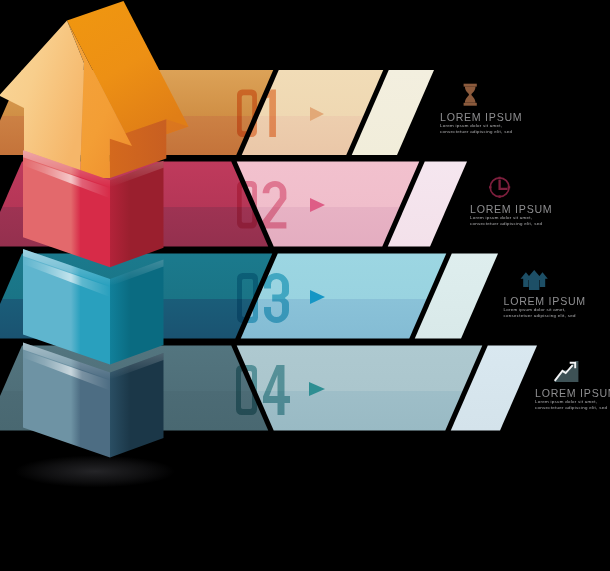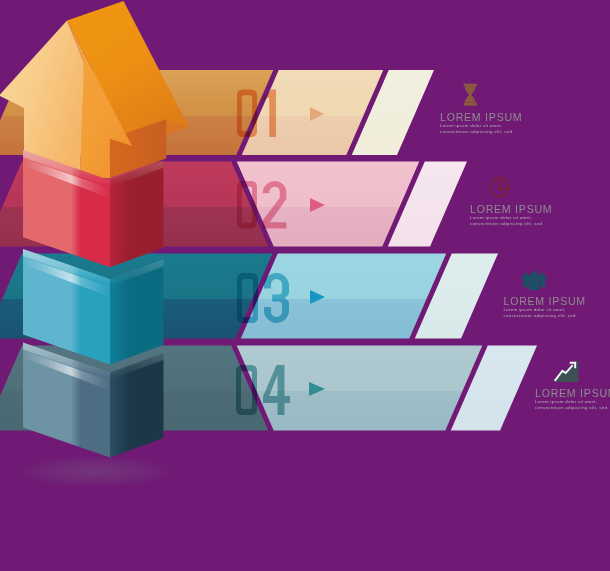--- a/index.html
+++ b/index.html
@@ -1,17 +1,17 @@
 <!DOCTYPE html>
 <html><head>
 <meta charset="utf-8">
 <style>
   html,body{margin:0;padding:0;background:#f5f5f6;}
   body{width:610px;height:571px;overflow:hidden;font-family:"Liberation Sans",sans-serif;}
-  #stage{position:relative;width:610px;height:571px;overflow:hidden;background:#701a75;}
+  #stage{position:relative;width:610px;height:571px;overflow:hidden;background:#000000;}
   svg.layer{position:absolute;left:0;top:0;width:610px;height:571px;overflow:visible;}
   .txtblock{position:absolute;}
   .head{font-family:"Liberation Sans",sans-serif;font-size:10.6px;letter-spacing:0.75px;color:#8e8e90;font-weight:400;white-space:nowrap;}
   .sub{font-family:"Liberation Sans",sans-serif;font-size:4.4px;letter-spacing:0.3px;color:#b6b6b8;white-space:nowrap;line-height:6.2px;}
 </style>
 </head>
 <body>
 
 <div id="stage">
 

